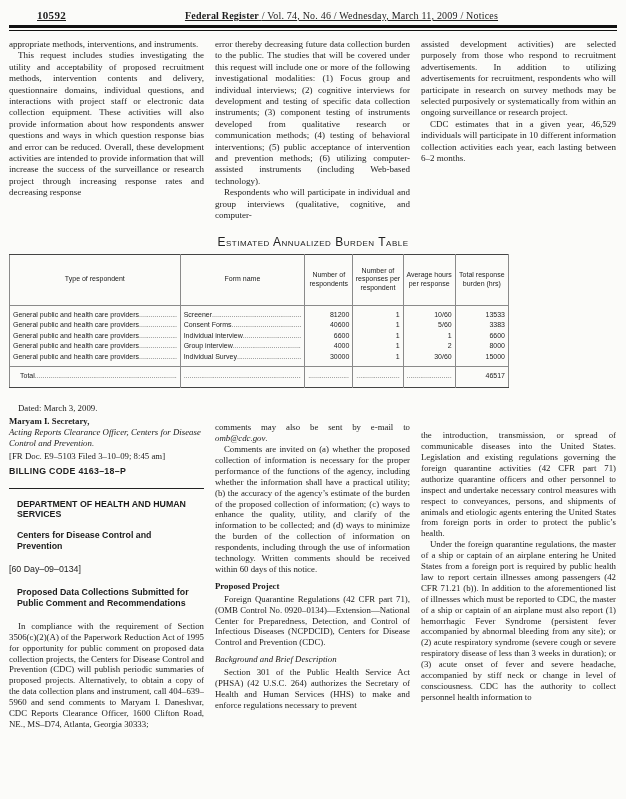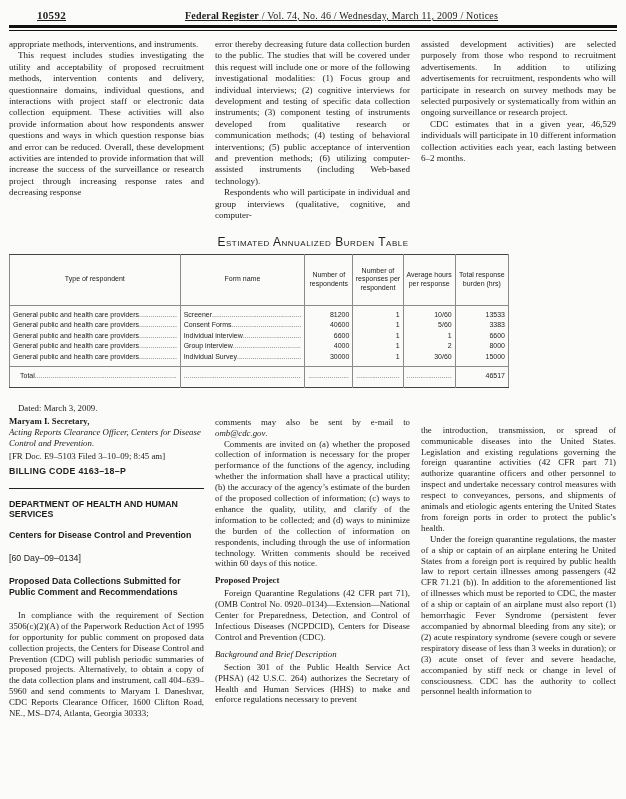--- a/index.html
+++ b/index.html
@@ -52,21 +52,21 @@
 
   
   .bot{margin-top:15px;align-items:center;}
   .sig-name{font-weight:bold;font-size:8.8px;line-height:10.5px;margin-top:2px;text-align:left;}
   .sig-title{font-style:italic;font-size:8.4px;line-height:10px;text-align:left;}
   .frdoc{font-size:8px;line-height:10px;margin-top:2px;text-align:left;}
   .billing{font-family:"Liberation Sans", sans-serif;font-weight:bold;font-size:6.6px;
     letter-spacing:.3px;margin-top:4px;text-align:left;}
   .sect-rule{border:none;border-top:1px solid #222;margin:11px 0 10px 0;}
   .h-sans{font-family:"Liberation Sans", sans-serif;font-weight:bold;font-size:9.5px;
-    line-height:11.5px;text-align:left;margin:0;}
+    line-height:11.5px;text-align:left;margin:8px;}
   .docket{font-family:"Liberation Sans", sans-serif;font-weight:normal;font-size:8px;
     margin:12px 0 0 0;text-align:left;}
   .gap10{margin-top:10px;} .gap12{margin-top:12px;}
   .h-serif-b{font-weight:bold;font-size:9px;line-height:11px;text-align:left;margin:6px 0 2px 0;}
   .h-serif-i{font-style:italic;font-size:9px;line-height:11px;text-align:left;margin:6px 0 2px 0;}
 </style>
 </head>
 <body>
 
 <div class="page">

